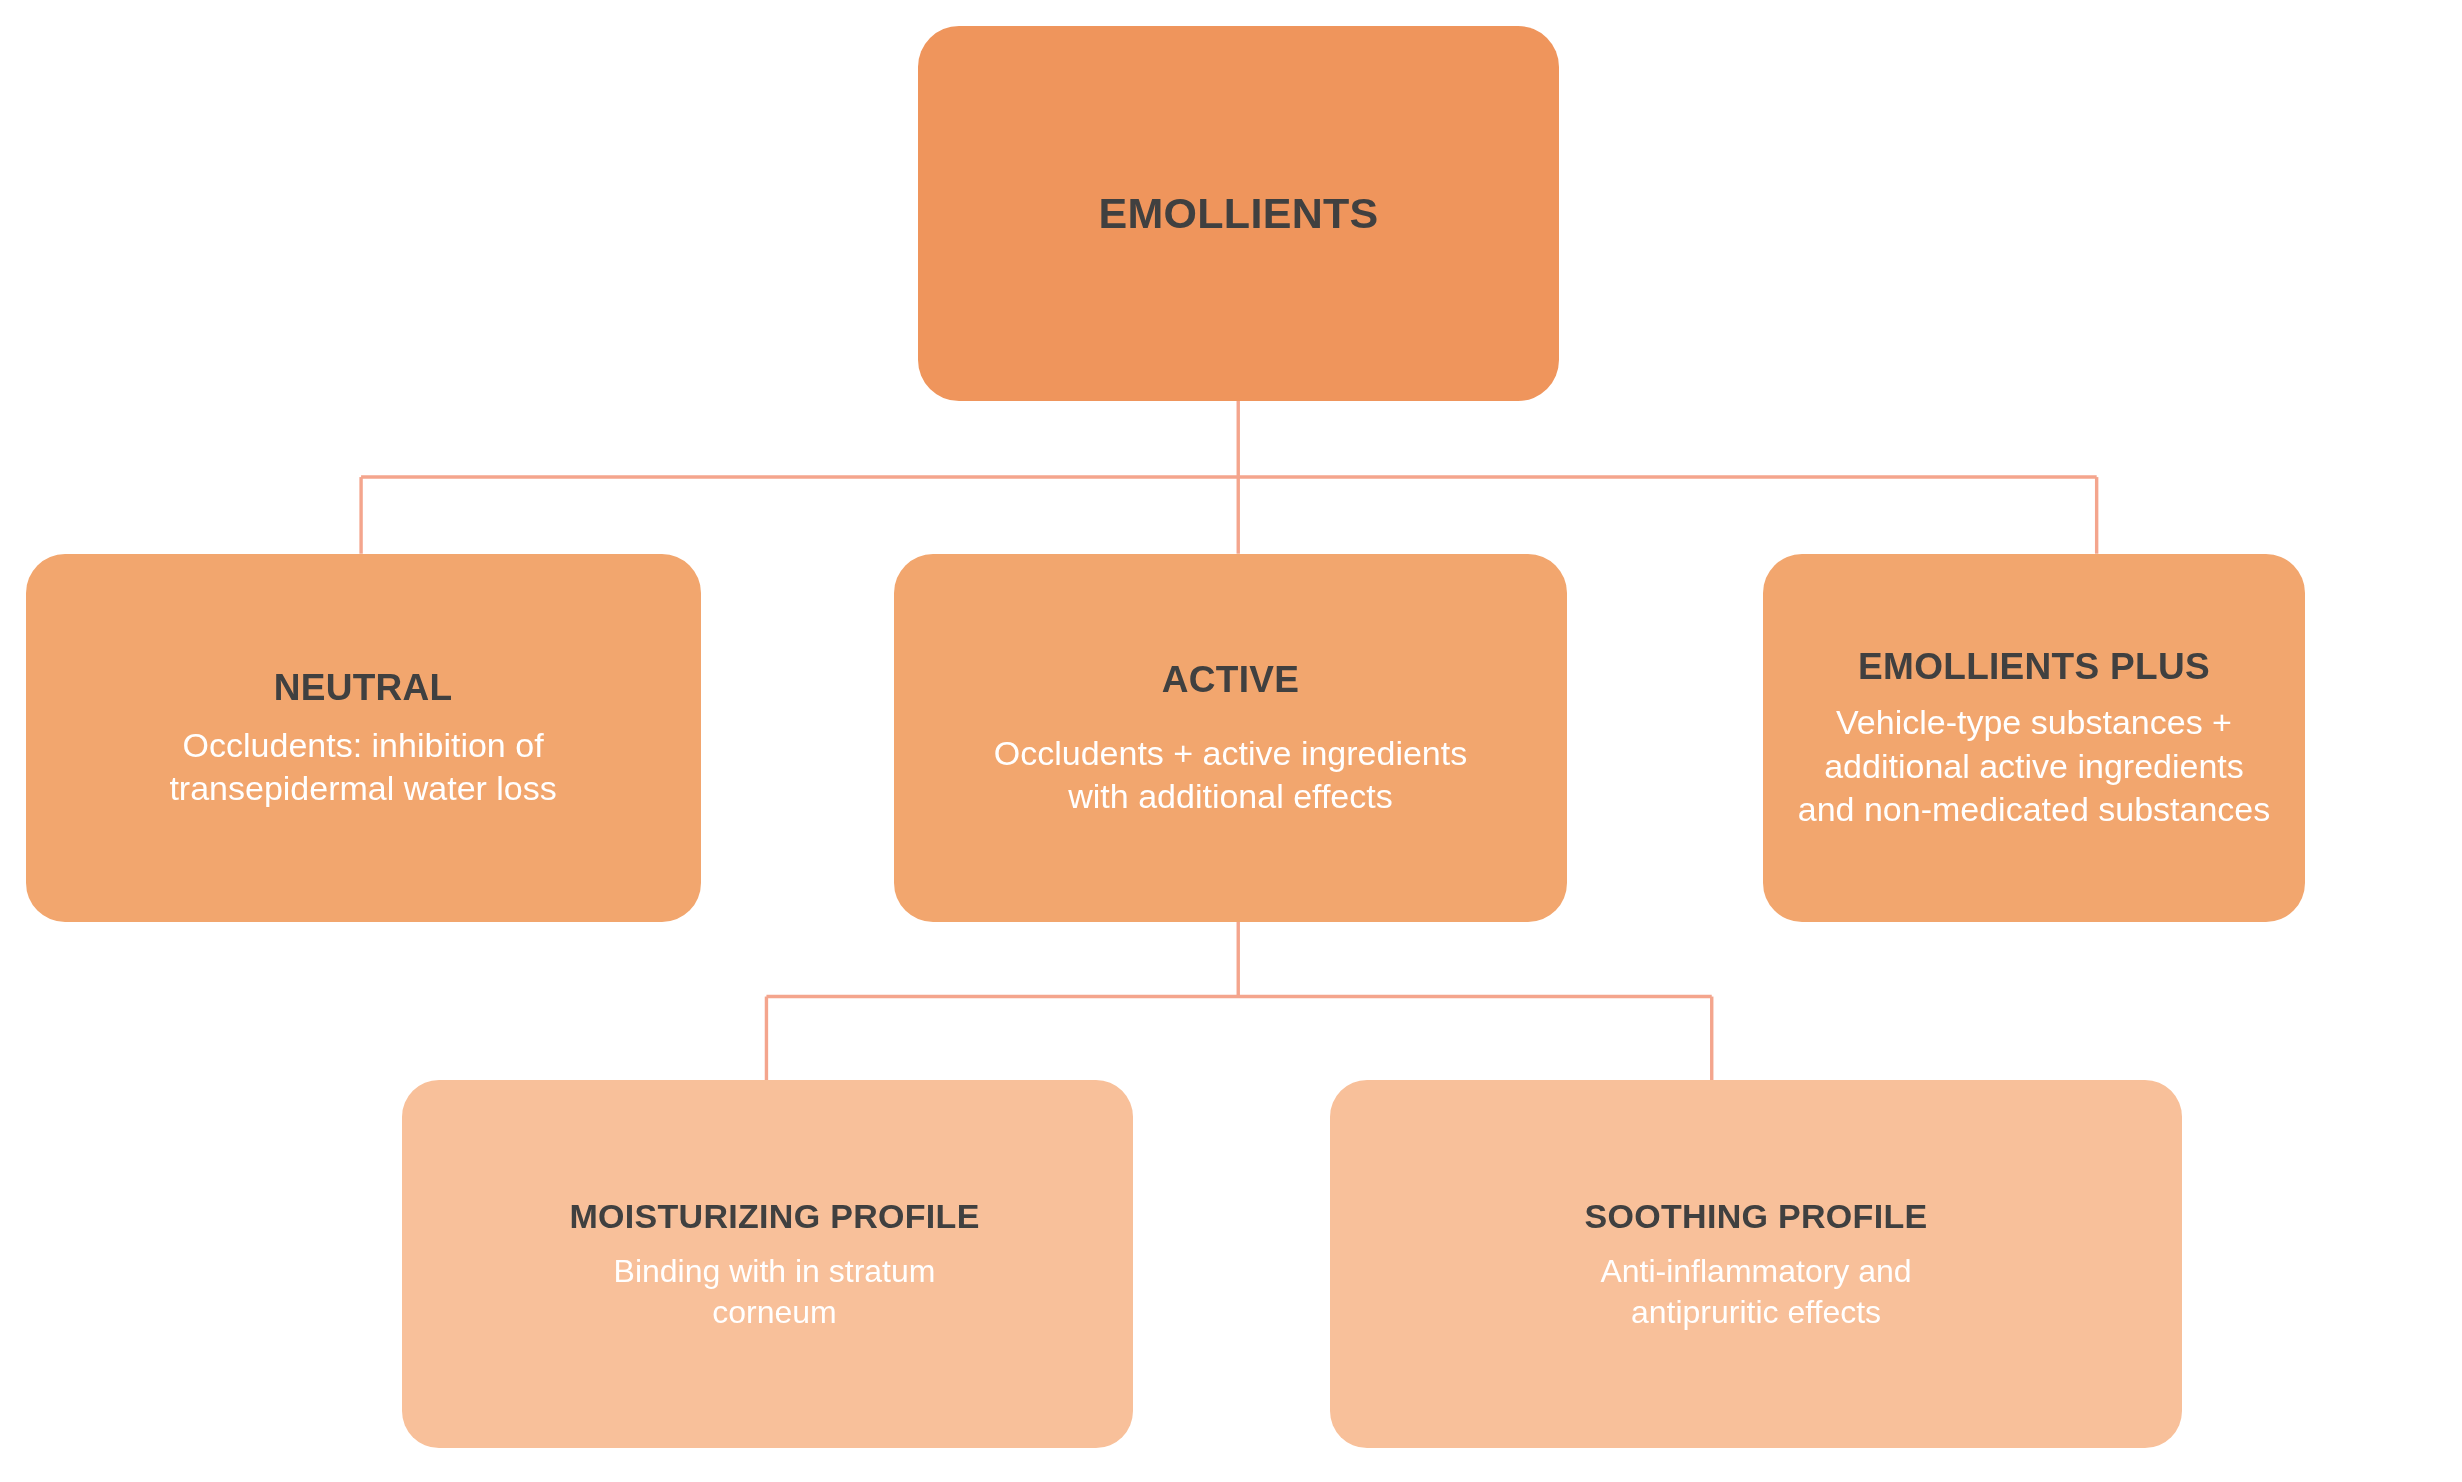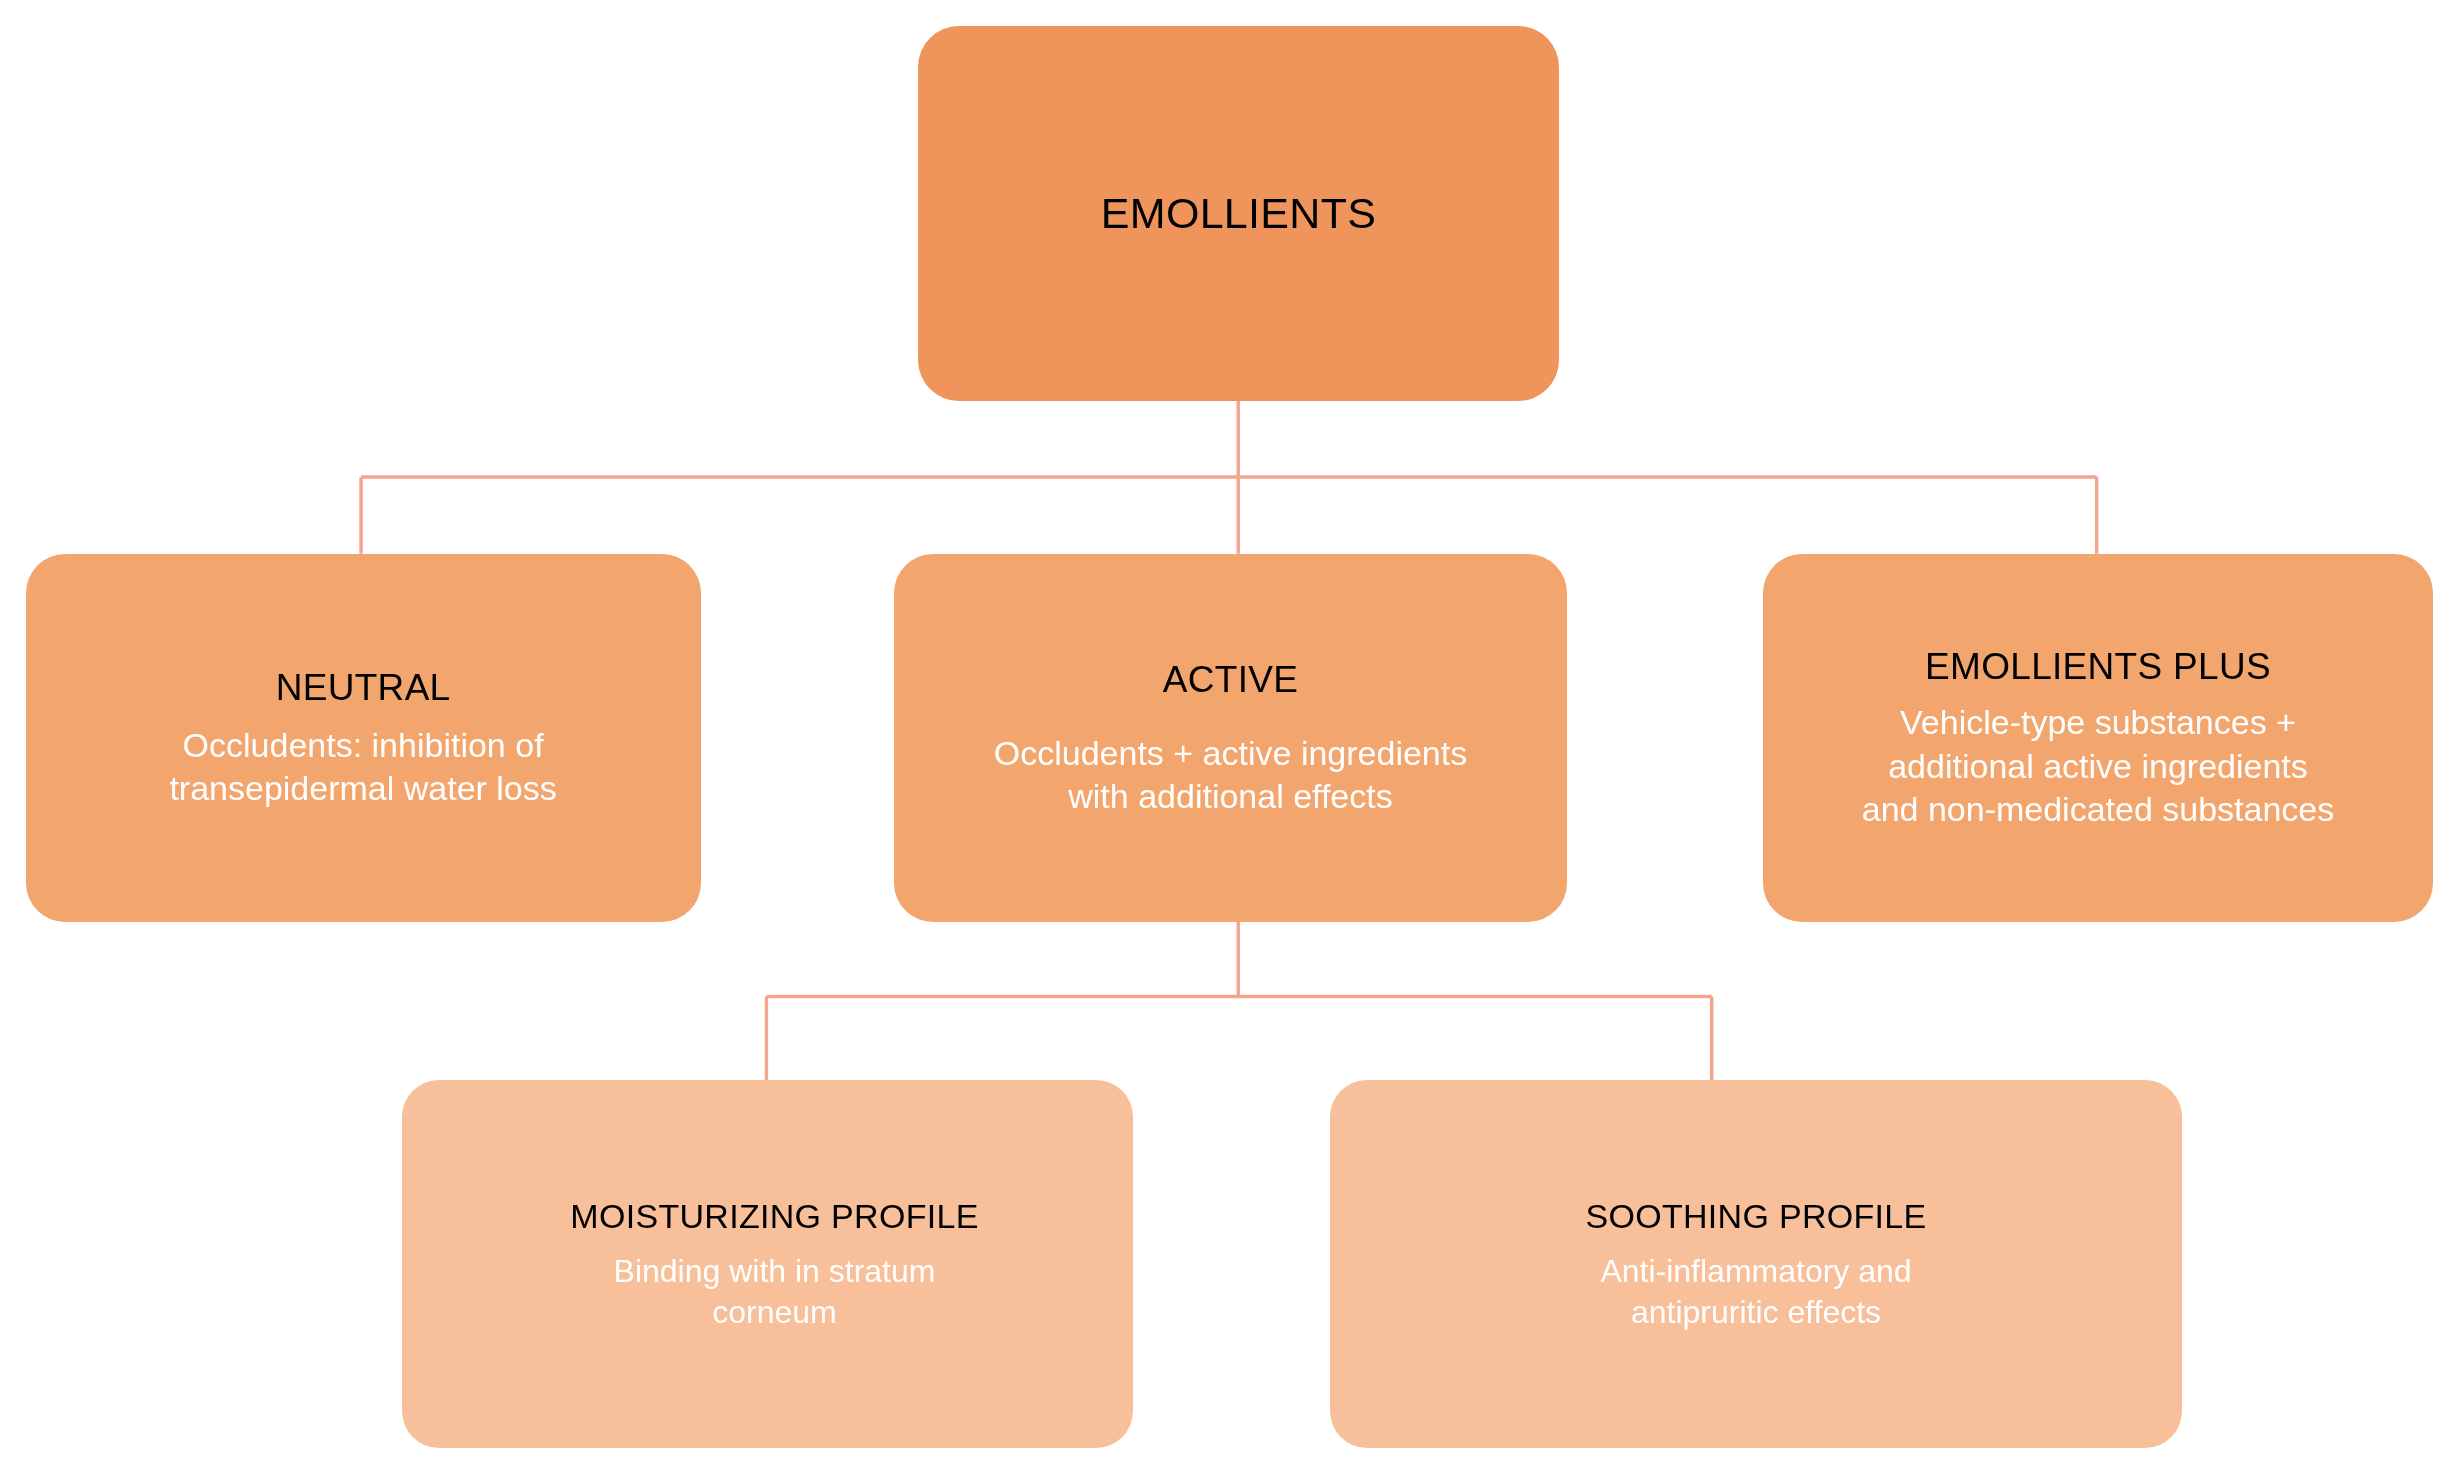--- a/index.html
+++ b/index.html
@@ -31,24 +31,24 @@
     border-radius: 39px;
     display: flex;
     flex-direction: column;
     align-items: center;
     justify-content: center;
     text-align: center;
     color: #ffffff;
     padding: 8.5px 22px;
   }
   .node .node-title {
-    font-weight: normal;
+    font-weight: bold;
     letter-spacing: 0.3px;
     line-height: 1.22;
-    color: #000000;
+    color: #404040;
     margin: 0;
   }
   .node .node-desc {
     font-weight: normal;
     line-height: 1.28;
     color: #ffffff;
     margin: 0;
     white-space: pre-line;
   }
 
@@ -73,21 +73,21 @@
   }
   .level2 .node-title {
     font-size: 37px;
     margin-bottom: 13.6px;
   }
   .level2 .node-desc {
     font-size: 34px;
   }
   #node-neutral  { left: 25.6px;   width: 675px; }
   #node-active   { left: 894px; width: 673px; gap: 16px; }
-  #node-plus     { left: 1763px; width: 670px; }
+  #node-plus     { left: 1763px; width: 542px; }
   #node-plus .node-title { margin-bottom: 12px; }
 
   
   .level3 {
     top: 1080px;
     height: 368px;
     background: #f8c09a;
     border-radius: 37px;
   }
   .level3 .node-title {

